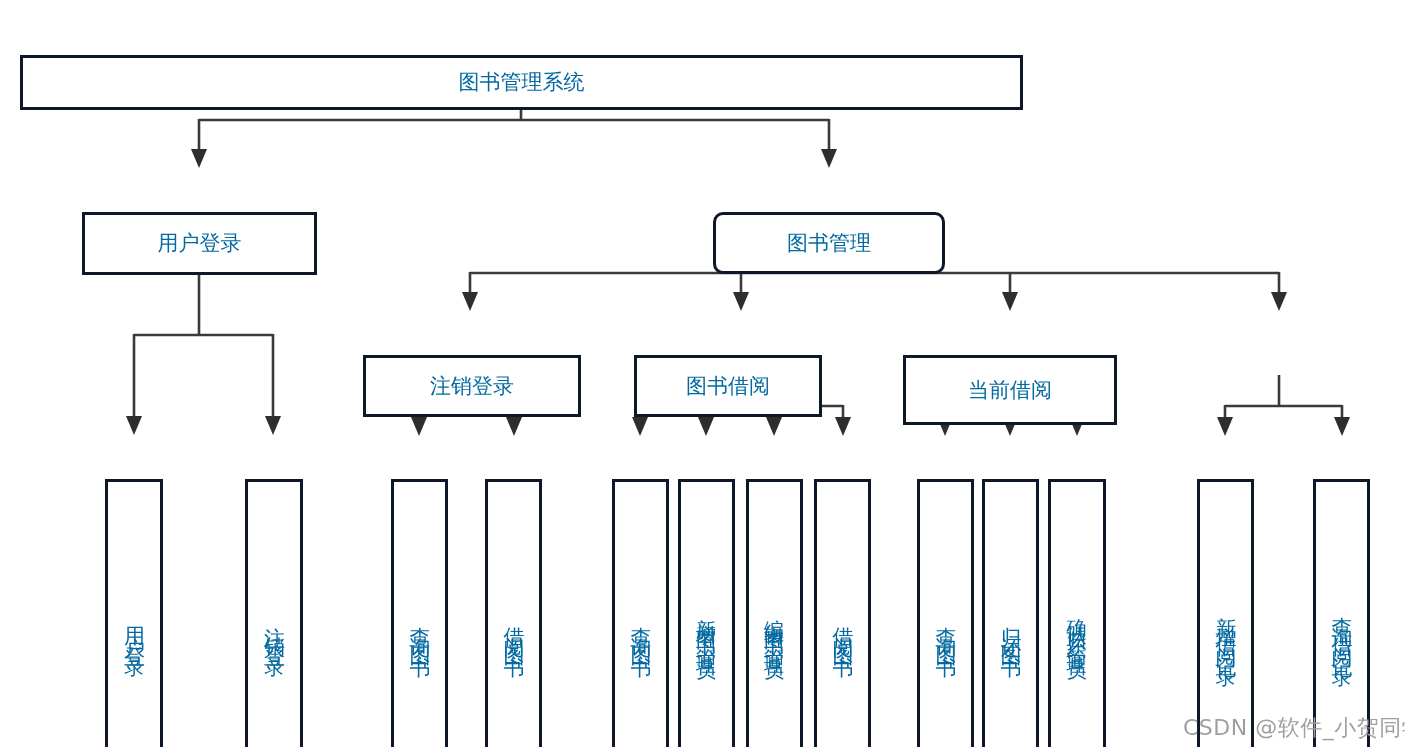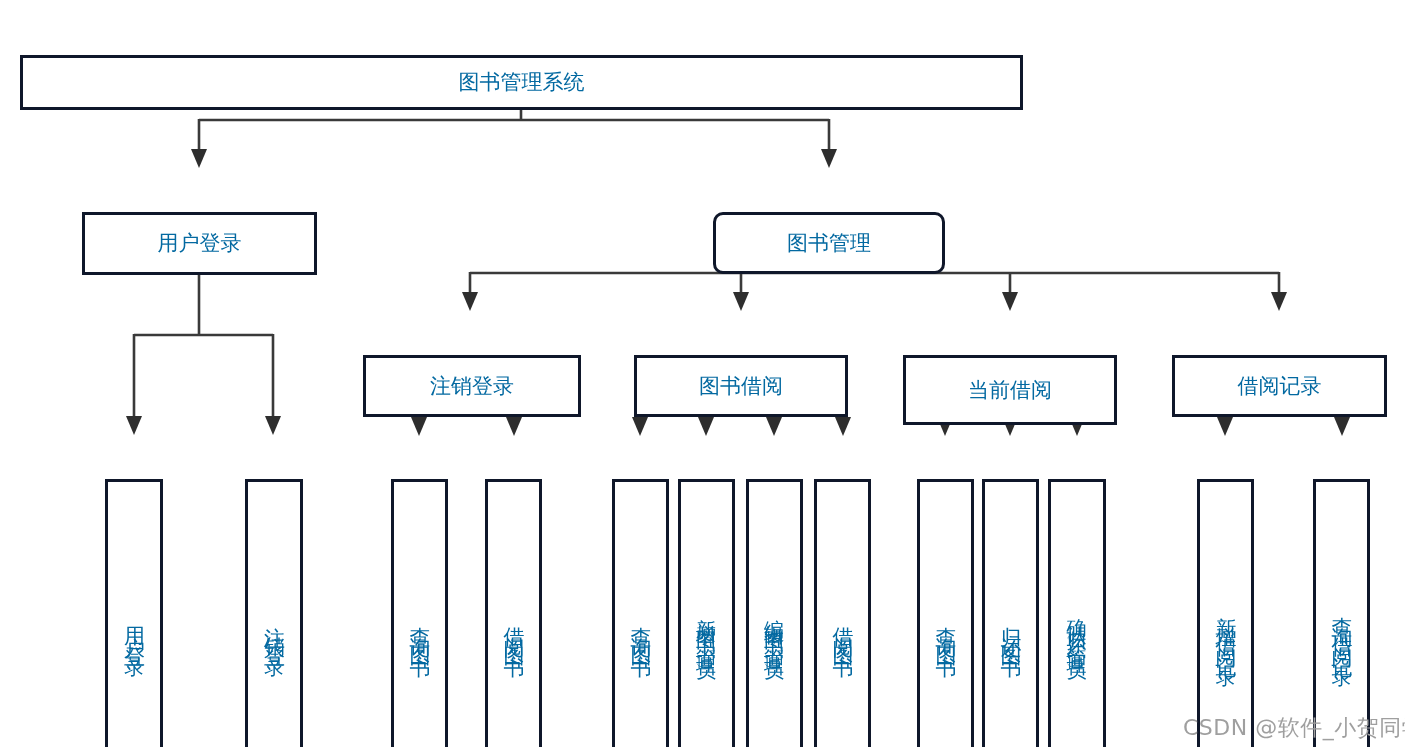--- a/index.html
+++ b/index.html
@@ -96,23 +96,22 @@
       <polygon points="1334,417 1350,417 1342,436"></polygon>
     </g>
   </svg>
 
   <div class="box" style="left:20px; top:13px; width:1003px; height:55px;">图书管理系统</div>
 
   <div class="box" style="left:82px; top:170px; width:235px; height:63px;">用户登录</div>
   <div class="box" style="left:713px; top:170px; width:232px; height:62px;border-radius:10px;">图书管理</div>
 
   <div class="box" style="left:363px; top:313px; width:218px; height:62px;">注销登录</div>
-  <div class="box" style="left:634px; top:313px; width:214px; height:62px;">图书借阅</div>
+  <div class="box" style="left:634px; top:313px; width:188px; height:62px;">图书借阅</div>
   <div class="box" style="left:903px; top:313px; width:214px; height:70px;">当前借阅</div>
-  <div class="box" style="left:1172px; top:313px; width:215px; height:62px;">借阅记录</div>
 
   <div class="box vbox" style="left:105px; top:437px; width:58px; height:301px;">用户登录</div>
   <div class="box vbox" style="left:245px; top:437px; width:58px; height:301px;">注销登录</div>
 
   <div class="box vbox" style="left:391px; top:437px; width:57px; height:301px;">查询图书</div>
   <div class="box vbox" style="left:485px; top:437px; width:57px; height:301px;">借阅图书</div>
 
   <div class="box vbox" style="left:612px; top:437px; width:57px; height:301px;">查询图书</div>
   <div class="box vbox small" style="left:678px; top:437px; width:57px; height:301px;">新增图书（管理员）</div>
   <div class="box vbox small" style="left:746px; top:437px; width:57px; height:301px;">编辑图书（管理员）</div>

